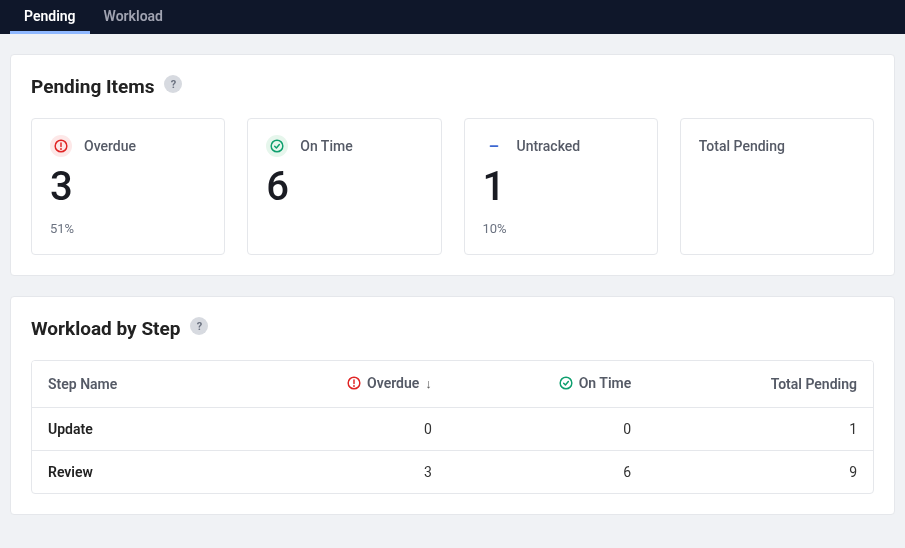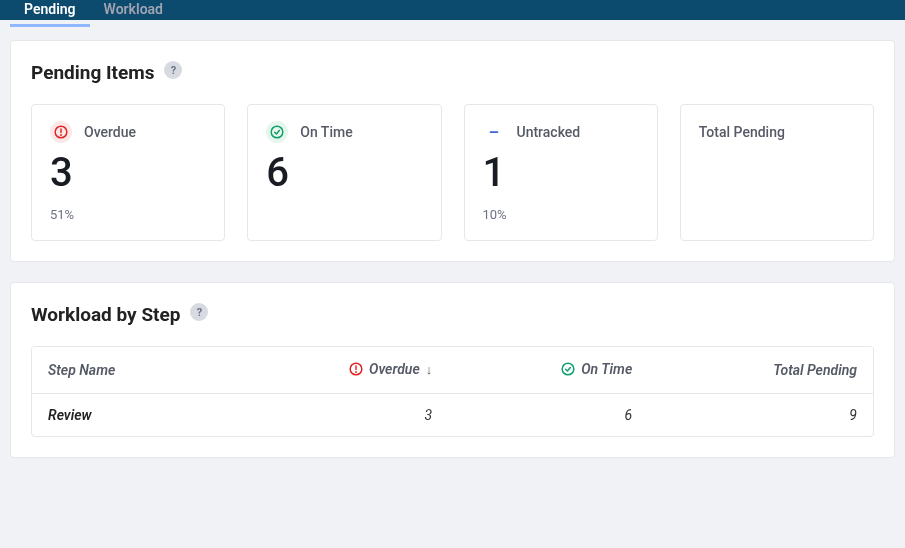--- a/index.html
+++ b/index.html
@@ -8,22 +8,22 @@
       box-sizing: border-box;
     }
     body {
       font-family: -apple-system, BlinkMacSystemFont, "Segoe UI", Roboto, "Helvetica Neue", Arial, sans-serif;
       background: #f0f2f5;
       width: 905px;
       height: 548px;
       overflow: hidden;
     }
     .tabbar {
-      background: #0c4a6e;
-      height: 20px;
+      background: #0f172a;
+      height: 34px;
       display: flex;
       align-items: center;
       padding: 0 10px;
     }
     .tab {
       color: #a0a3b1;
       font-size: 14px;
       font-weight: 600;
       padding: 0 14px;
       height: 34px;
@@ -117,21 +117,20 @@
       font-size: 13px;
       color: #6b7280;
     }
     .workload-table {
       width: 100%;
       border: 1px solid #e5e7eb;
       border-radius: 4px;
       border-collapse: separate;
       border-spacing: 0;
       overflow: hidden;
-      font-style: italic;
     }
     .workload-table th {
       text-align: left;
       font-size: 14px;
       color: #555a66;
       font-weight: 600;
       padding: 14px 16px;
       border-bottom: 1px solid #e5e7eb;
       background: #fff;
     }
@@ -277,20 +276,26 @@
           </th>
           <th class="num">
             <span class="th-content">
               <span>Total Pending</span>
             </span>
           </th>
         </tr>
       </thead>
       <tbody>
         <tr>
+          <td>Update</td>
+          <td class="num">0</td>
+          <td class="num">0</td>
+          <td class="num">1</td>
+        </tr>
+        <tr>
           <td>Review</td>
           <td class="num">3</td>
           <td class="num">6</td>
           <td class="num">9</td>
         </tr>
       </tbody>
     </table>
 
   </div>
 

